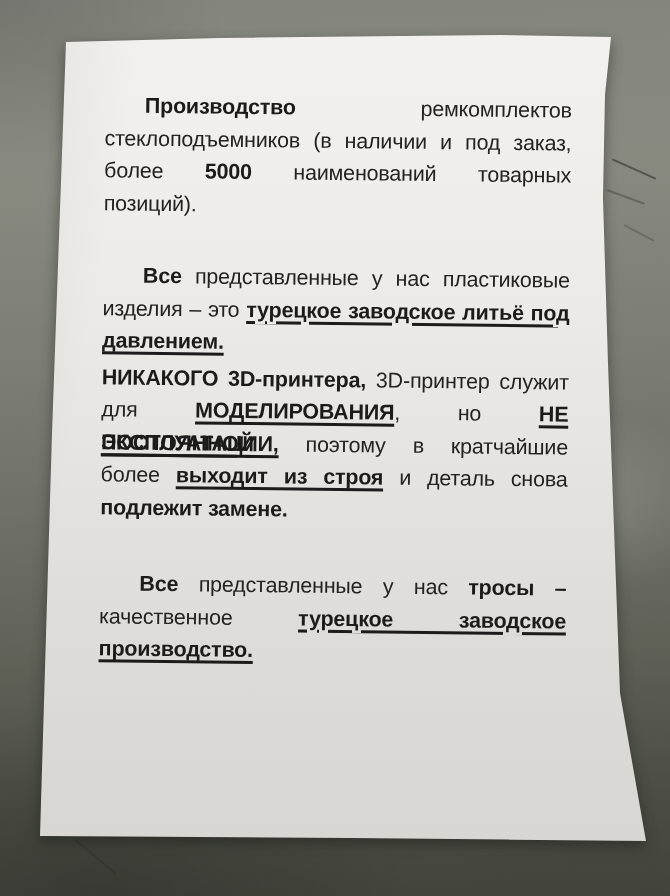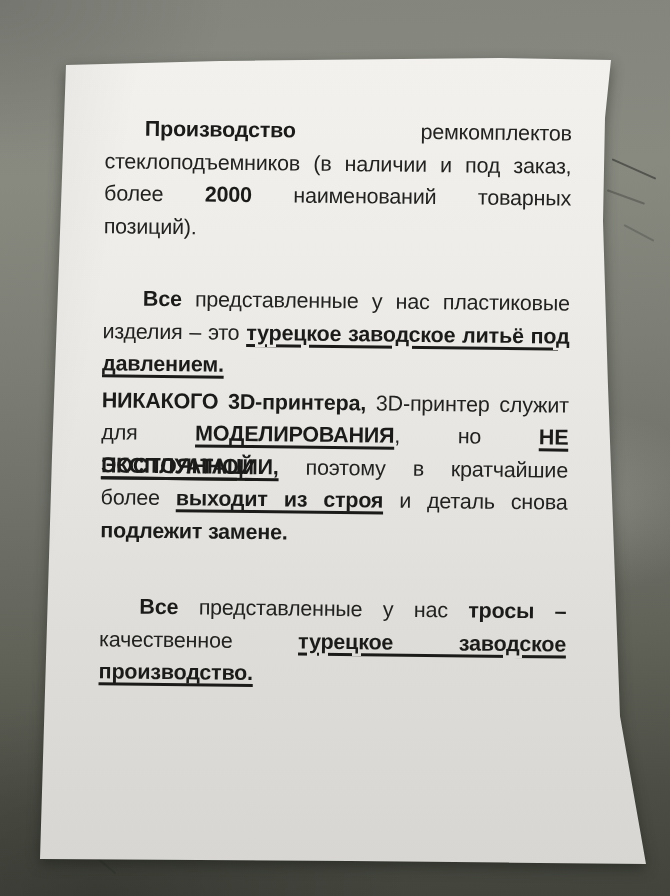--- a/index.html
+++ b/index.html
@@ -25,21 +25,21 @@
     border-radius: 2px;
   }
   .scratch.s1 { top: 168px; left: 610px; width: 48px; height: 2px;   transform: rotate(24deg); }
   .scratch.s2 { top: 196px; left: 606px; width: 40px; height: 1.5px; transform: rotate(20deg); opacity: .6; }
   .scratch.s3 { top: 232px; left: 622px; width: 34px; height: 1.5px; transform: rotate(28deg); opacity: .45; }
   .scratch.s4 { top: 856px; left: 70px;  width: 52px; height: 1.5px; transform: rotate(40deg); opacity: .5; }
 
   
   .paper-wrap {
     position: absolute;
-    left: 38px; top: 56px;
+    left: 38px; top: 33px;
     width: 612px; height: 812px;
     filter: drop-shadow(0 5px 7px rgba(18,20,16,0.45));
   }
   .paper {
     position: absolute;
     inset: 0;
     background:
       linear-gradient(100deg, rgba(0,0,0,0.05), transparent 14%),
       linear-gradient(to bottom, #f2f1ee 0%, #edece9 28%, #e5e4e1 52%, #dddcd8 74%, #d7d6d2 100%);
     clip-path: polygon(
@@ -85,21 +85,21 @@
   <div class="scratch s2"></div>
   <div class="scratch s3"></div>
   <div class="scratch s4"></div>
 
   <div class="paper-wrap">
     <div class="paper">
       <div class="text-block">
           <div class="para" style="margin-top: 0px;">
             <div class="line just indent"><span class="text-run b">Производство</span><span class="text-run"> ремкомплектов</span></div>
             <div class="line just"><span class="text-run">стеклоподъемников (в наличии и под заказ,</span></div>
-            <div class="line just"><span class="text-run">более </span><span class="text-run b">2000</span><span class="text-run"> наименований товарных</span></div>
+            <div class="line just"><span class="text-run">более </span><span class="text-run b">5000</span><span class="text-run"> наименований товарных</span></div>
             <div class="line"><span class="text-run">позиций).</span></div>
           </div>
           <div class="para" style="margin-top: 40px;">
             <div class="line just indent"><span class="text-run b">Все</span><span class="text-run"> представленные у нас пластиковые</span></div>
             <div class="line just"><span class="text-run">изделия – это </span><span class="text-run b u">турецкое заводское литьё под</span></div>
             <div class="line"><span class="text-run b u">давлением.</span></div>
           </div>
           <div class="para" style="margin-top: 4px;">
             <div class="line just"><span class="text-run b">НИКАКОГО 3D-принтера,</span><span class="text-run"> 3D-принтер служит</span></div>
             <div class="line just"><span class="text-run">для </span><span class="text-run b u">МОДЕЛИРОВАНИЯ</span><span class="text-run">, но </span><span class="text-run b u">НЕ ПОСТОЯННОЙ</span></div>

